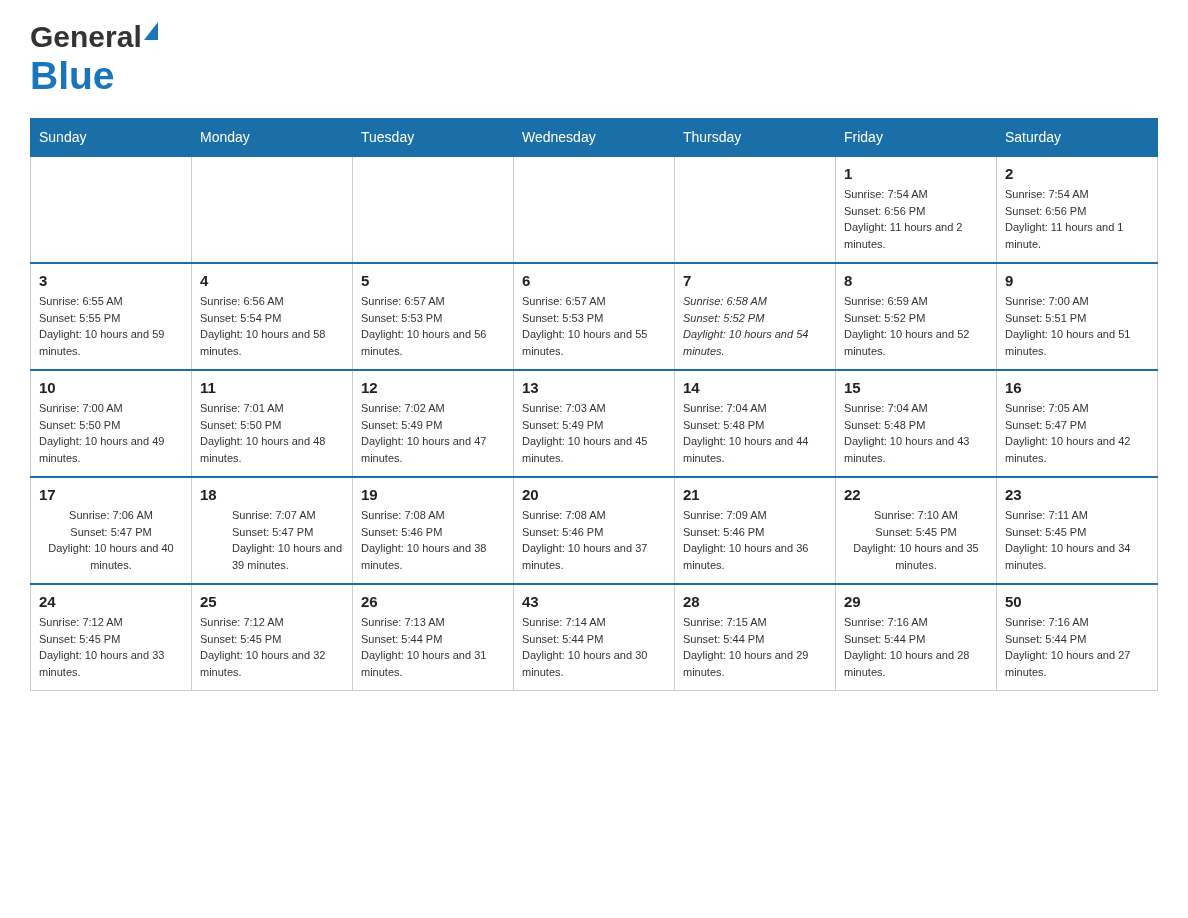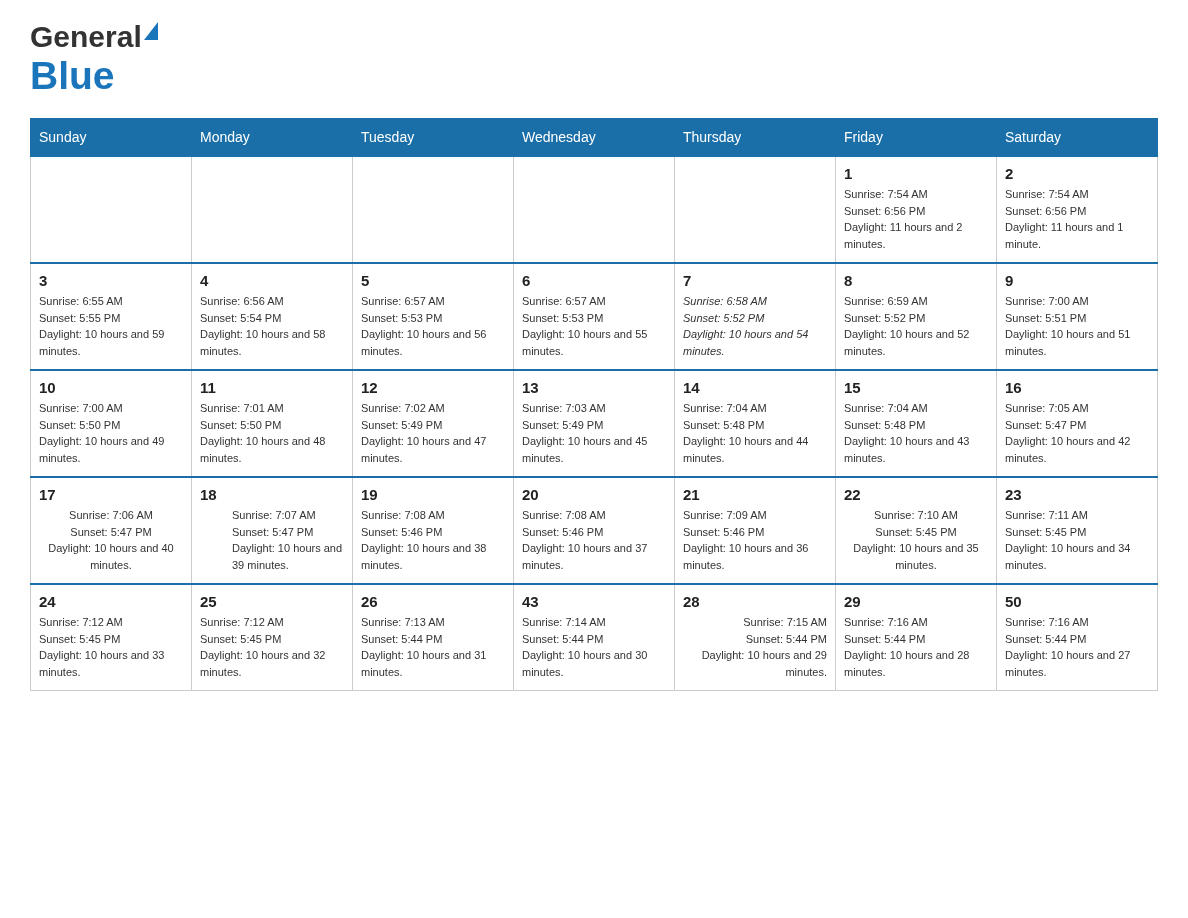--- a/index.html
+++ b/index.html
@@ -306,21 +306,21 @@
 Daylight: 10 hours and 31 minutes.</div>
         </td>
         <td>
           <div class="day-number">43</div>
           <div class="day-info" style="white-space: pre-line;">Sunrise: 7:14 AM
 Sunset: 5:44 PM
 Daylight: 10 hours and 30 minutes.</div>
         </td>
         <td>
           <div class="day-number">28</div>
-          <div class="day-info" style="white-space: pre-line; text-align: right;">Sunrise: 7:15 AM
+          <div class="day-info" style="white-space: pre-line;">Sunrise: 7:15 AM
 Sunset: 5:44 PM
 Daylight: 10 hours and 29 minutes.</div>
         </td>
         <td>
           <div class="day-number">29</div>
           <div class="day-info" style="white-space: pre-line;">Sunrise: 7:16 AM
 Sunset: 5:44 PM
 Daylight: 10 hours and 28 minutes.</div>
         </td>
         <td>

